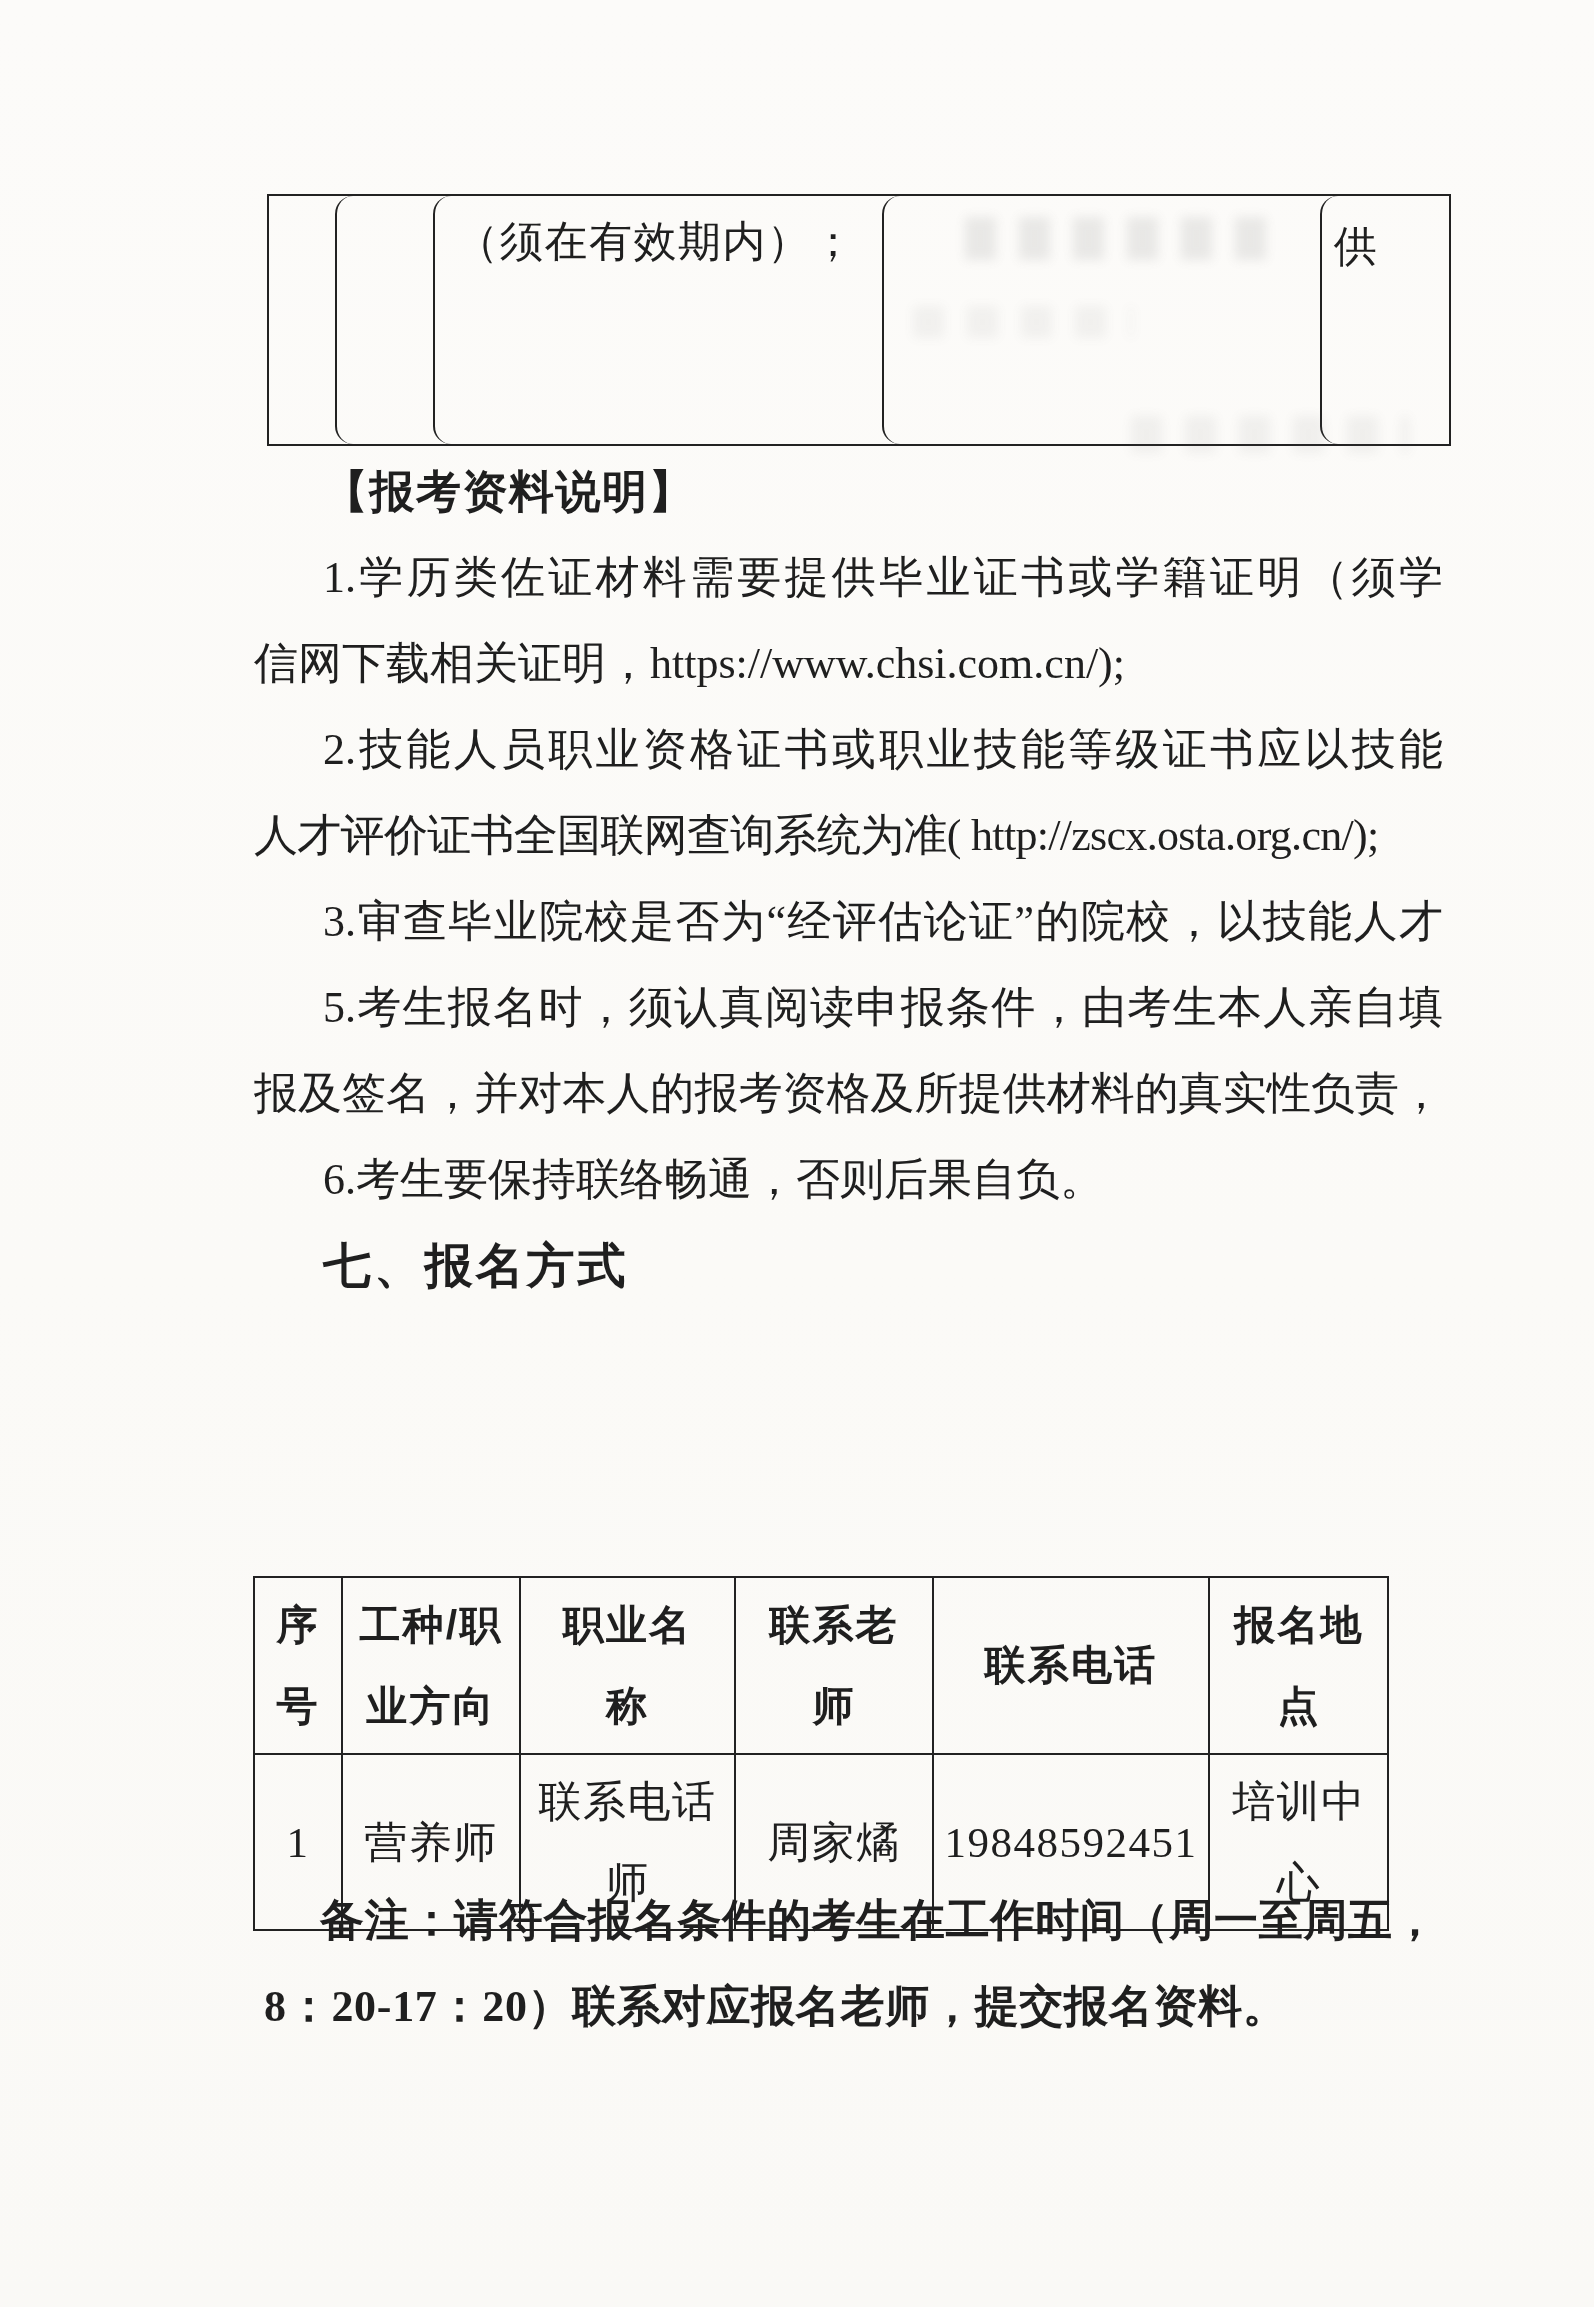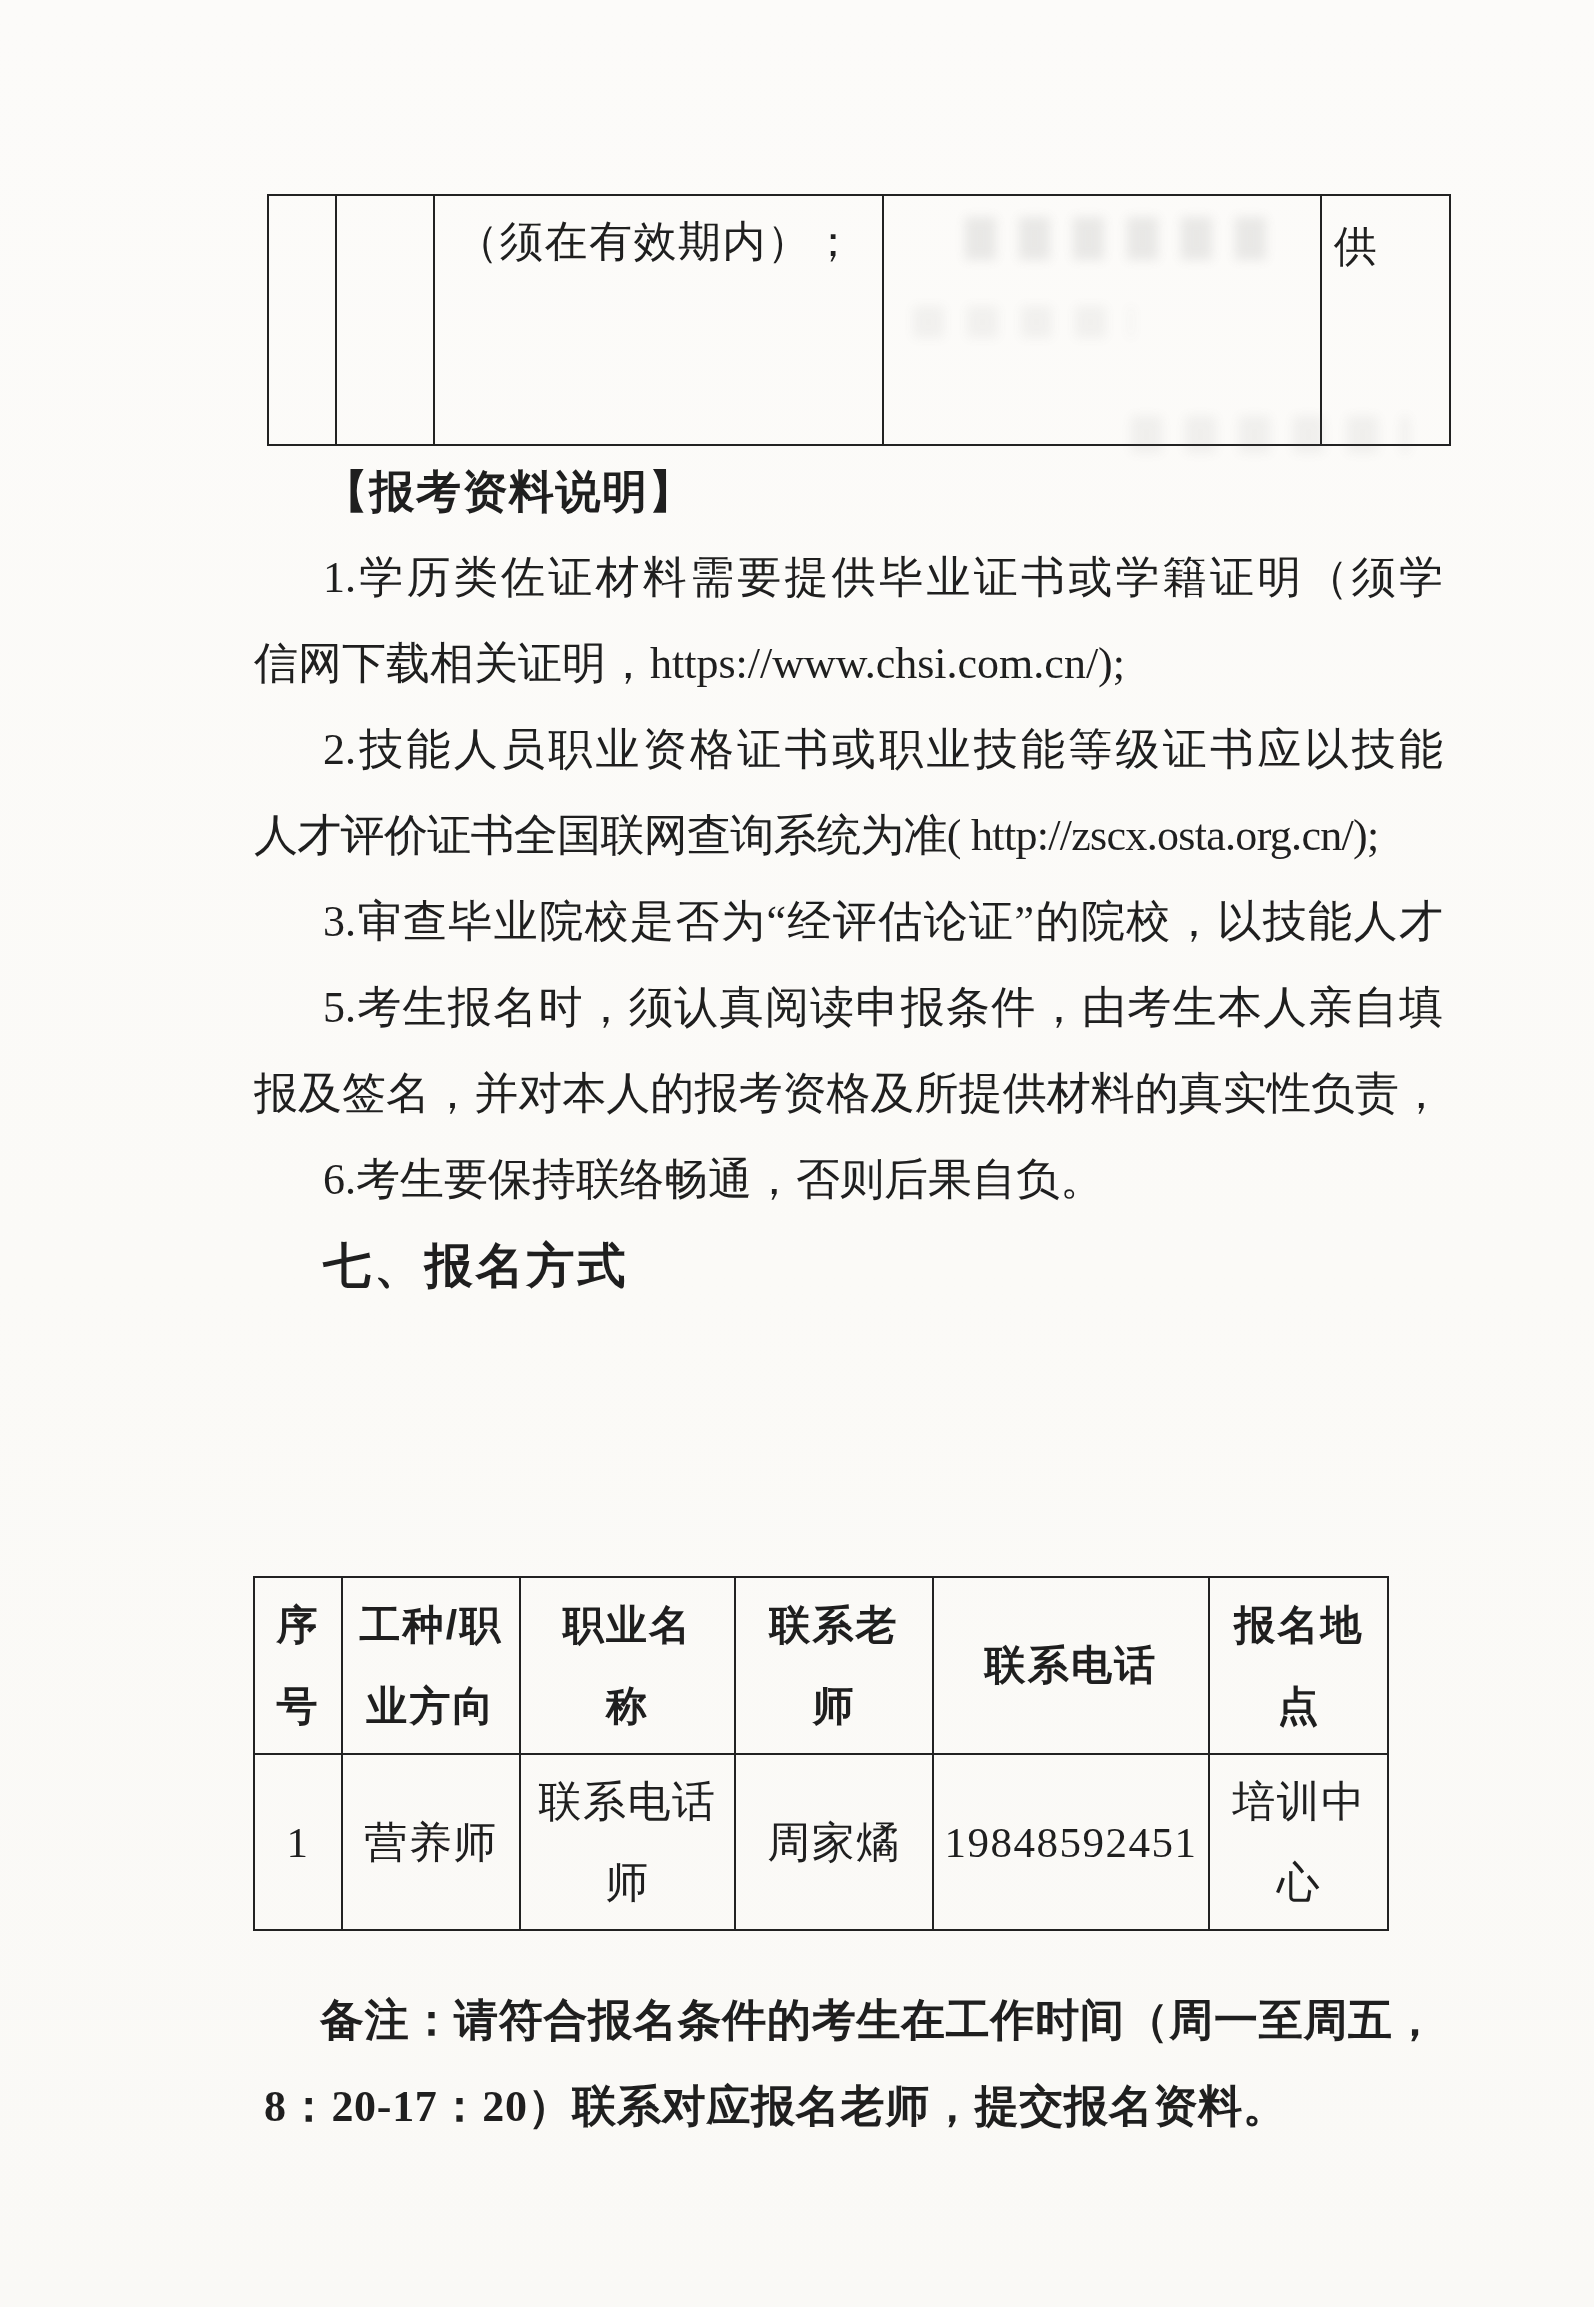--- a/index.html
+++ b/index.html
@@ -8,21 +8,21 @@
     background:linear-gradient(180deg,#fcfbf9 0%,#fbfaf7 55%,#faf9f6 100%);
     overflow:hidden;color:#1f1f1f;
     font-family:"Liberation Serif","DejaVu Serif",serif;
   }
   
   .ttable{
     position:absolute;left:267px;top:194px;width:1180px;height:248px;
     display:grid;grid-template-columns:66px 98px 449px 438px 128px;
     border:2.9px solid #222;
   }
-  .ttable .cell{position:relative;border-left:2.2px solid #222;}
+  .ttable .cell{position:relative;border-left:2.2px solid #222;border-radius:18px;}
   .ttable .cell.first{border-left:none;}
   .tcell-text{
     display:block;padding:19px 0 0 20.5px;font-size:43px;line-height:1.25;
     letter-spacing:1.5px;white-space:nowrap;
   }
   .tcell-gong{display:block;padding:22px 0 0 11.7px;font-size:43px;}
   
   .smudge{position:absolute;filter:blur(5.1px);opacity:.13;background:
     repeating-linear-gradient(90deg,#6d6d6d 0 31px,transparent 31px 54px);}
   .sm1{left:81px;top:20.5px;width:315px;height:43px;}
@@ -43,21 +43,21 @@
   .trow{display:grid;grid-template-columns:86px 178px 215px 198px 276px 180px;}
   .trow.hd{height:175px;border-bottom:2.2px solid #222;}
   .trow.dt{height:174px;}
   .tc{border-left:2.2px solid #222;display:flex;flex-direction:column;
       align-items:center;justify-content:center;text-align:center;}
   .tc.first{border-left:none;}
   .hd .tc{font-family:"Liberation Sans","DejaVu Sans",sans-serif;
           font-weight:bold;font-size:41px;line-height:81px;letter-spacing:2.2px;}
   .dt .tc{font-size:43px;line-height:81px;letter-spacing:1.5px;}
   
-  .note{position:absolute;left:264px;top:1978px;width:1202px;font-weight:bold;}
+  .note{position:absolute;left:264px;top:1878px;width:1202px;font-weight:bold;}
   .note .nrow{height:86px;line-height:86px;font-size:44px;white-space:nowrap;letter-spacing:0.7px;}
   .note .nrow.ind{padding-left:56px;}
 </style>
 </head>
 <body>
 
 <div class="page">
 
   <div class="ttable">
     <div class="cell first"></div>

